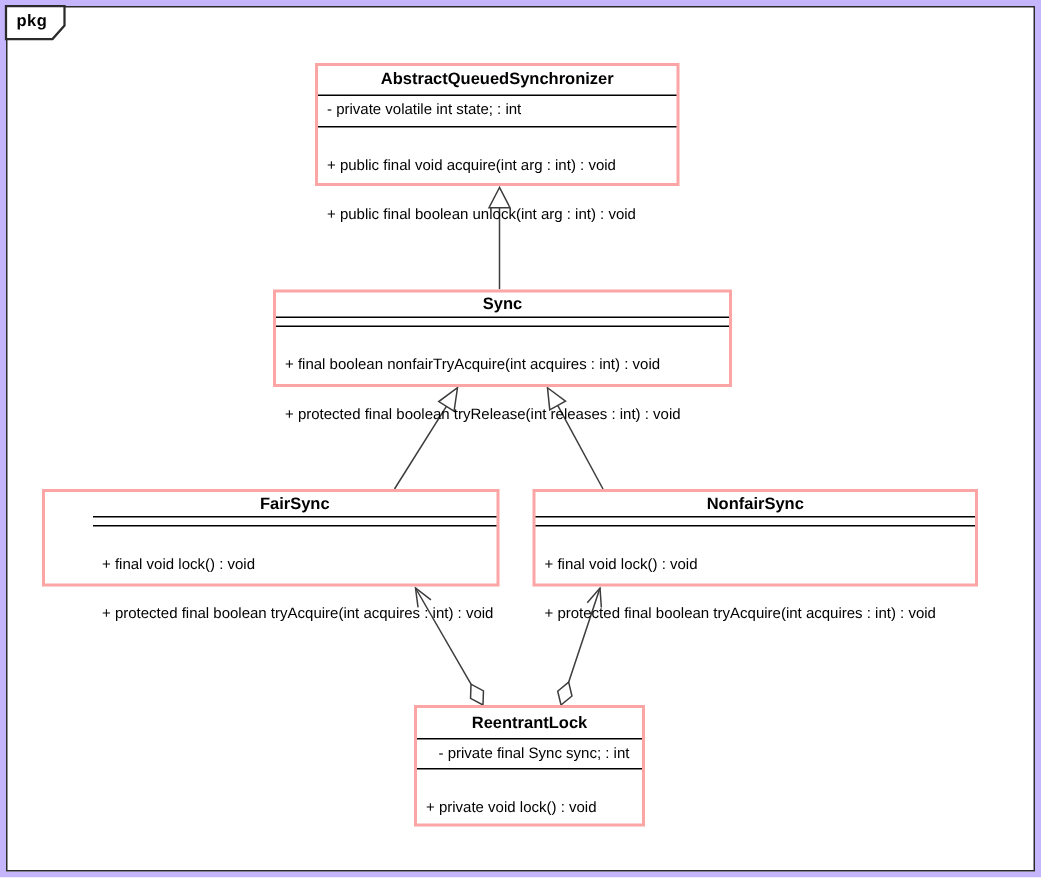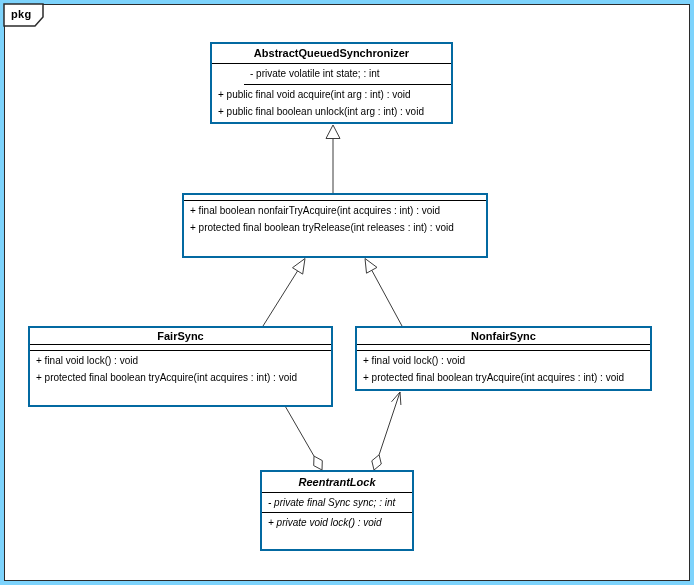--- a/index.html
+++ b/index.html
@@ -6,21 +6,21 @@
     margin: 0;
     padding: 0;
     background: #ffffff;
     font-family: "Liberation Sans", sans-serif;
     color: #000000;
   }
   .stage {
     position: relative;
     width: 694px;
     height: 585px;
-    background: #7dd3fc;
+    background: #c4b5fd;
     overflow: hidden;
   }
   .frame {
     position: absolute;
     left: 4px;
     top: 4px;
     width: 684px;
     height: 575px;
     border: 1px solid #2b2b2b;
     background: #ffffff;
@@ -38,21 +38,21 @@
     left: 11px;
     top: 8px;
     font-size: 11px;
     font-weight: bold;
     z-index: 3;
     letter-spacing: 0.3px;
   }
   .cls {
     position: absolute;
     background: #ffffff;
-    border: 2px solid #0369a1;
+    border: 2px solid #fca5a5;
     box-sizing: border-box;
     z-index: 3;
   }
   .cls-title {
     font-size: 11px;
     font-weight: bold;
     text-align: center;
     border-bottom: 1px solid #000000;
     overflow: hidden;
     white-space: nowrap;
@@ -63,20 +63,21 @@
   }
   .cls-methods {
     overflow: hidden;
     padding-top: 1px;
   }
   .member {
     font-size: 10px;
     line-height: 17px;
     padding-left: 6px;
     white-space: nowrap;
+    margin-top: 16px;
   }
   .attr-row {
     font-size: 10px;
     padding-left: 6px;
     white-space: nowrap;
   }
   svg line, svg polyline { stroke: #3c3c3c; stroke-width: 1; fill: none; }
   svg polygon.head { fill: #ffffff; stroke: #3c3c3c; stroke-width: 1; }
   svg polygon.tab  { fill: #ffffff; stroke: #2b2b2b; stroke-width: 1.5; }
 </style>
@@ -116,58 +117,59 @@
       <polygon class="head" points="374,470 381.3,464 379.1,454.8 371.8,460.8"></polygon>
       <line x1="379.1" y1="454.8" x2="400" y2="392"></line>
       <polyline points="400.9,405 400,392 391.5,401.8"></polyline>
     </g>
   </svg>
 
   <div class="pkg-label">pkg</div>
 
   <div class="cls" style="left:210px; top:42px; width:243px; height:82px;">
     <div class="cls-title" style="height:19px; line-height:19px;">AbstractQueuedSynchronizer</div>
-    <div class="cls-attrs" style="height:20px;margin-left:32px;">
+    <div class="cls-attrs" style="height:20px;">
       <div class="attr-row" style="line-height:20px;">- private volatile int state; : int</div>
     </div>
     <div class="cls-methods">
       <div class="member">+ public final void acquire(int arg : int) : void</div>
       <div class="member">+ public final boolean unlock(int arg : int) : void</div>
     </div>
   </div>
 
   <div class="cls" style="left:182px; top:193px; width:306px; height:65px;">
+    <div class="cls-title" style="height:16px; line-height:16px;">Sync</div>
     <div class="cls-attrs" style="height:5px;"></div>
     <div class="cls-methods">
       <div class="member">+ final boolean nonfairTryAcquire(int acquires : int) : void</div>
       <div class="member">+ protected final boolean tryRelease(int releases : int) : void</div>
     </div>
   </div>
 
-  <div class="cls" style="left:28px; top:326px; width:305px; height:81px;">
+  <div class="cls" style="left:28px; top:326px; width:305px; height:65px;padding-left:32px;">
     <div class="cls-title" style="height:16px; line-height:16px;">FairSync</div>
     <div class="cls-attrs" style="height:5px;"></div>
     <div class="cls-methods">
       <div class="member">+ final void lock() : void</div>
       <div class="member">+ protected final boolean tryAcquire(int acquires : int) : void</div>
     </div>
   </div>
 
   <div class="cls" style="left:355px; top:326px; width:297px; height:65px;">
     <div class="cls-title" style="height:16px; line-height:16px;">NonfairSync</div>
     <div class="cls-attrs" style="height:5px;"></div>
     <div class="cls-methods">
       <div class="member">+ final void lock() : void</div>
       <div class="member">+ protected final boolean tryAcquire(int acquires : int) : void</div>
     </div>
   </div>
 
-  <div class="cls" style="left:260px; top:470px; width:154px; height:81px;font-style:italic;">
+  <div class="cls" style="left:276px; top:470px; width:154px; height:81px;">
     <div class="cls-title" style="height:20px; line-height:20px;">ReentrantLock</div>
-    <div class="cls-attrs" style="height:19px;">
+    <div class="cls-attrs" style="height:19px;text-align:center;">
       <div class="attr-row" style="line-height:19px;">- private final Sync sync; : int</div>
     </div>
     <div class="cls-methods">
       <div class="member">+ private void lock() : void</div>
     </div>
   </div>
 
 </div>
 
 </body></html>

